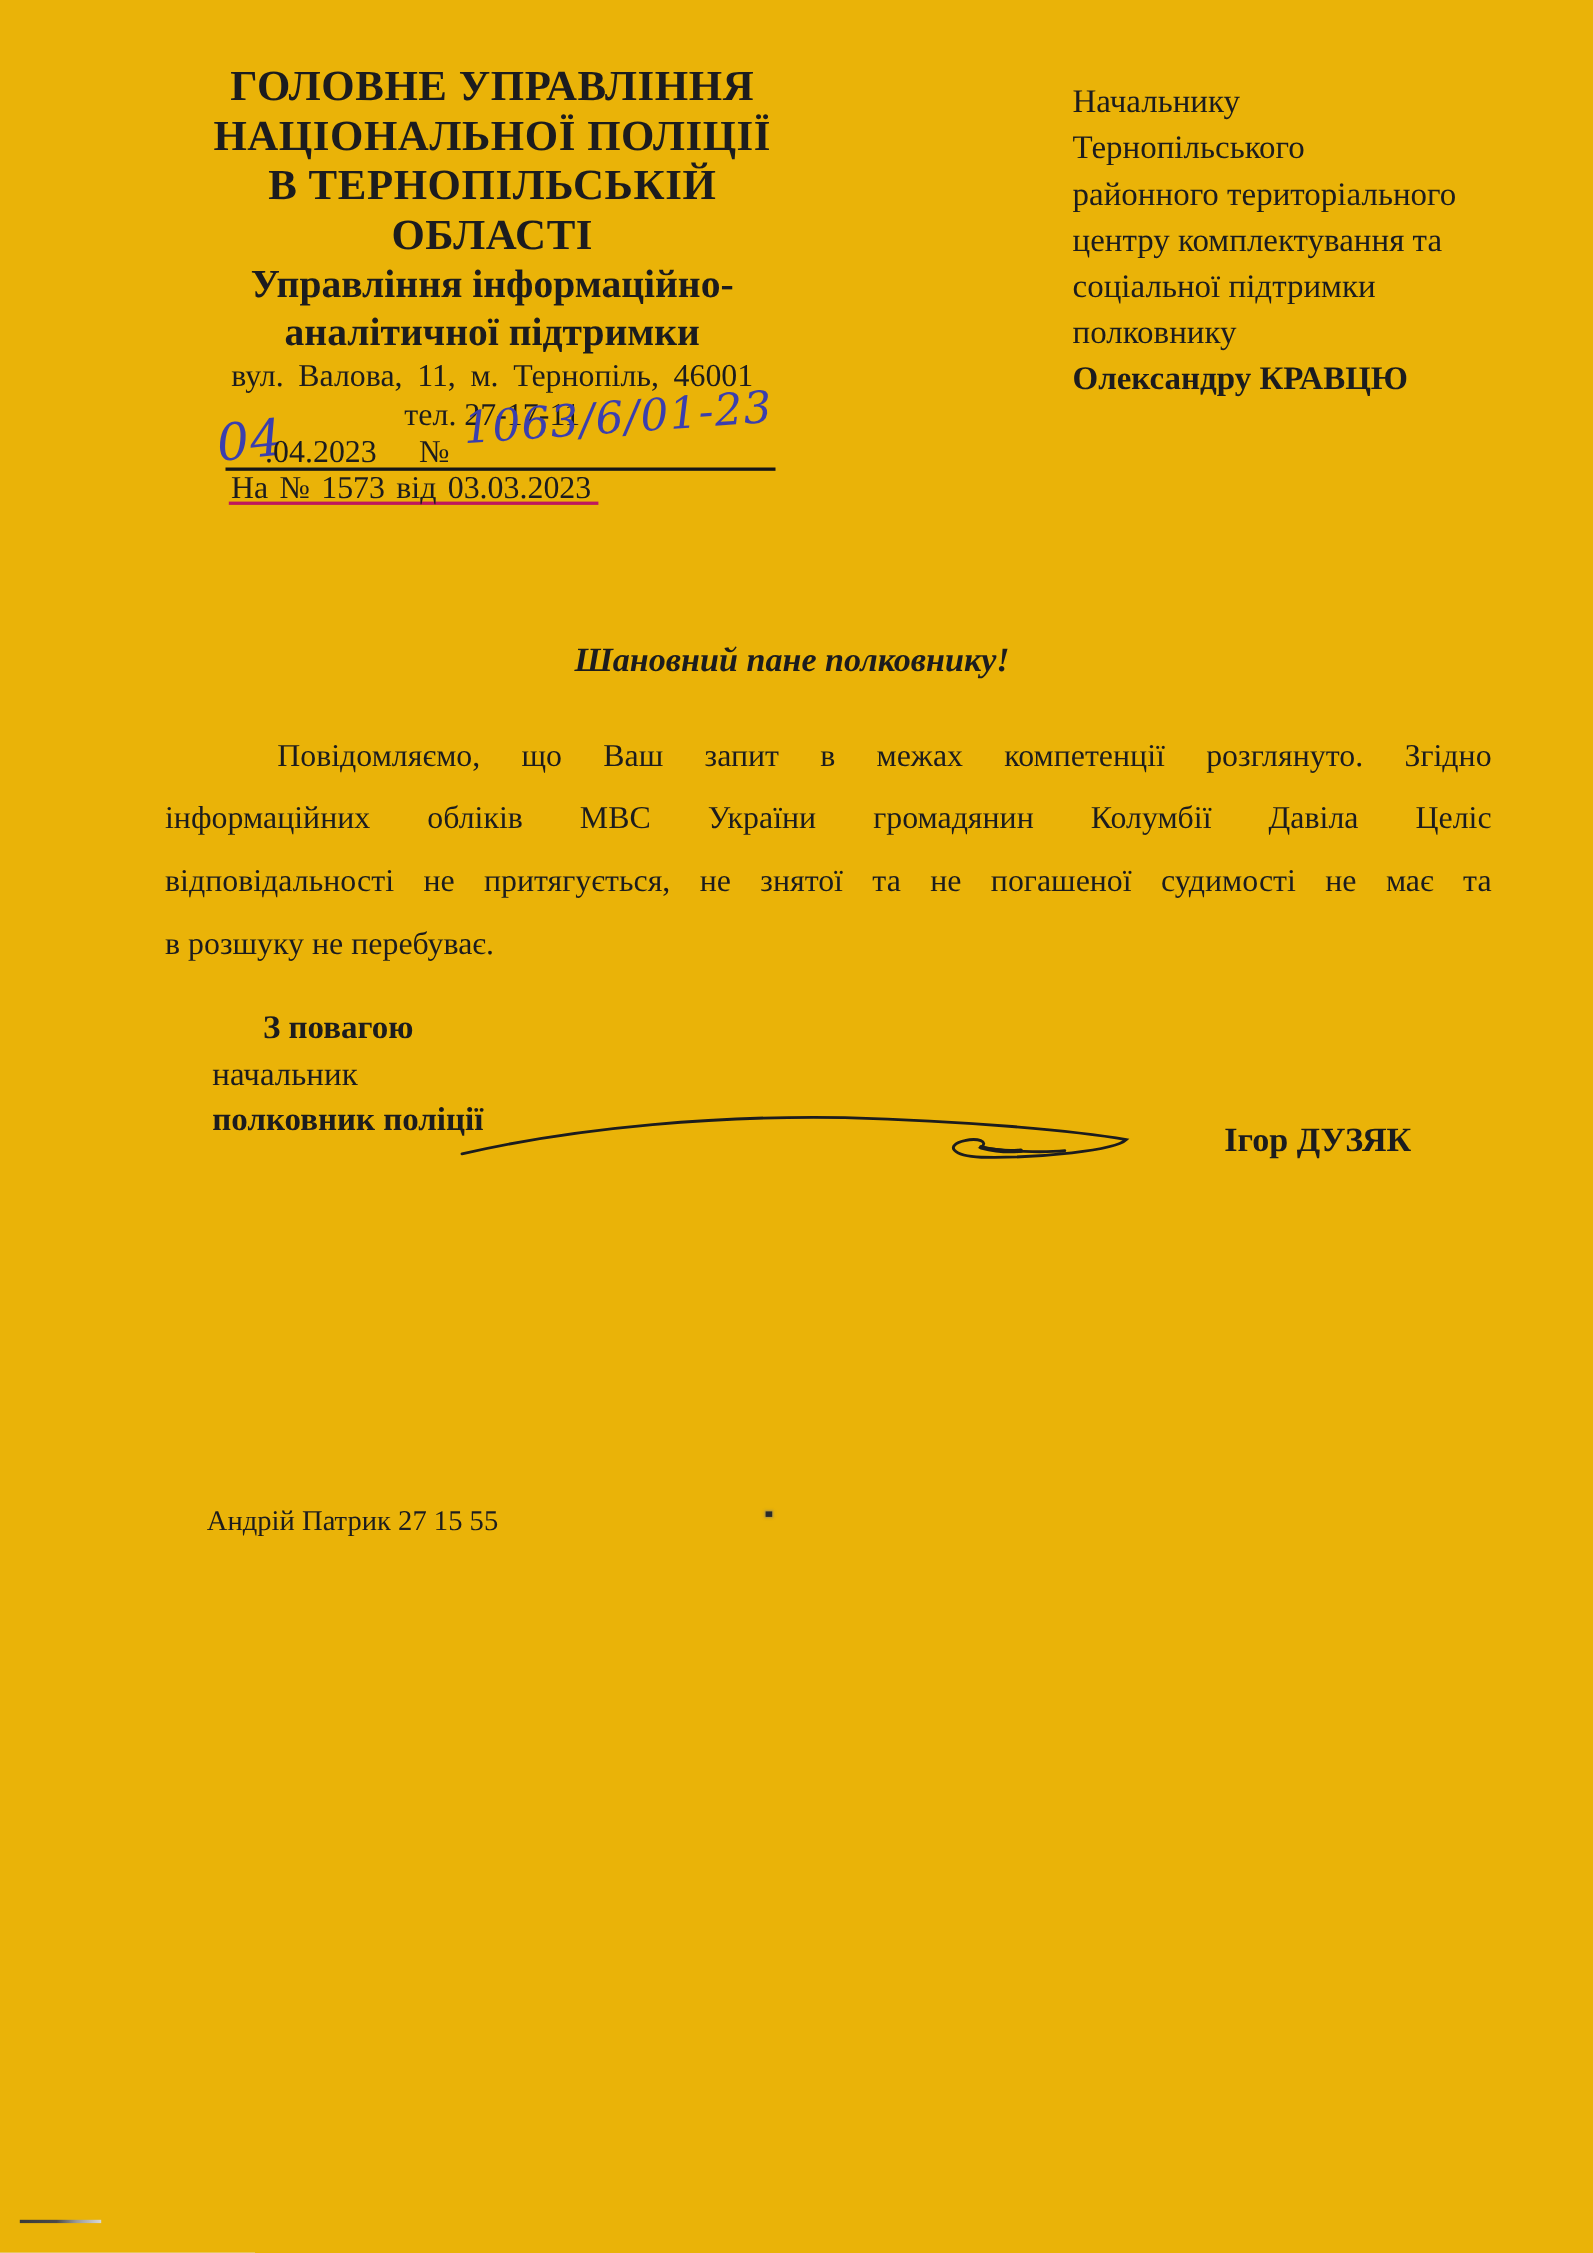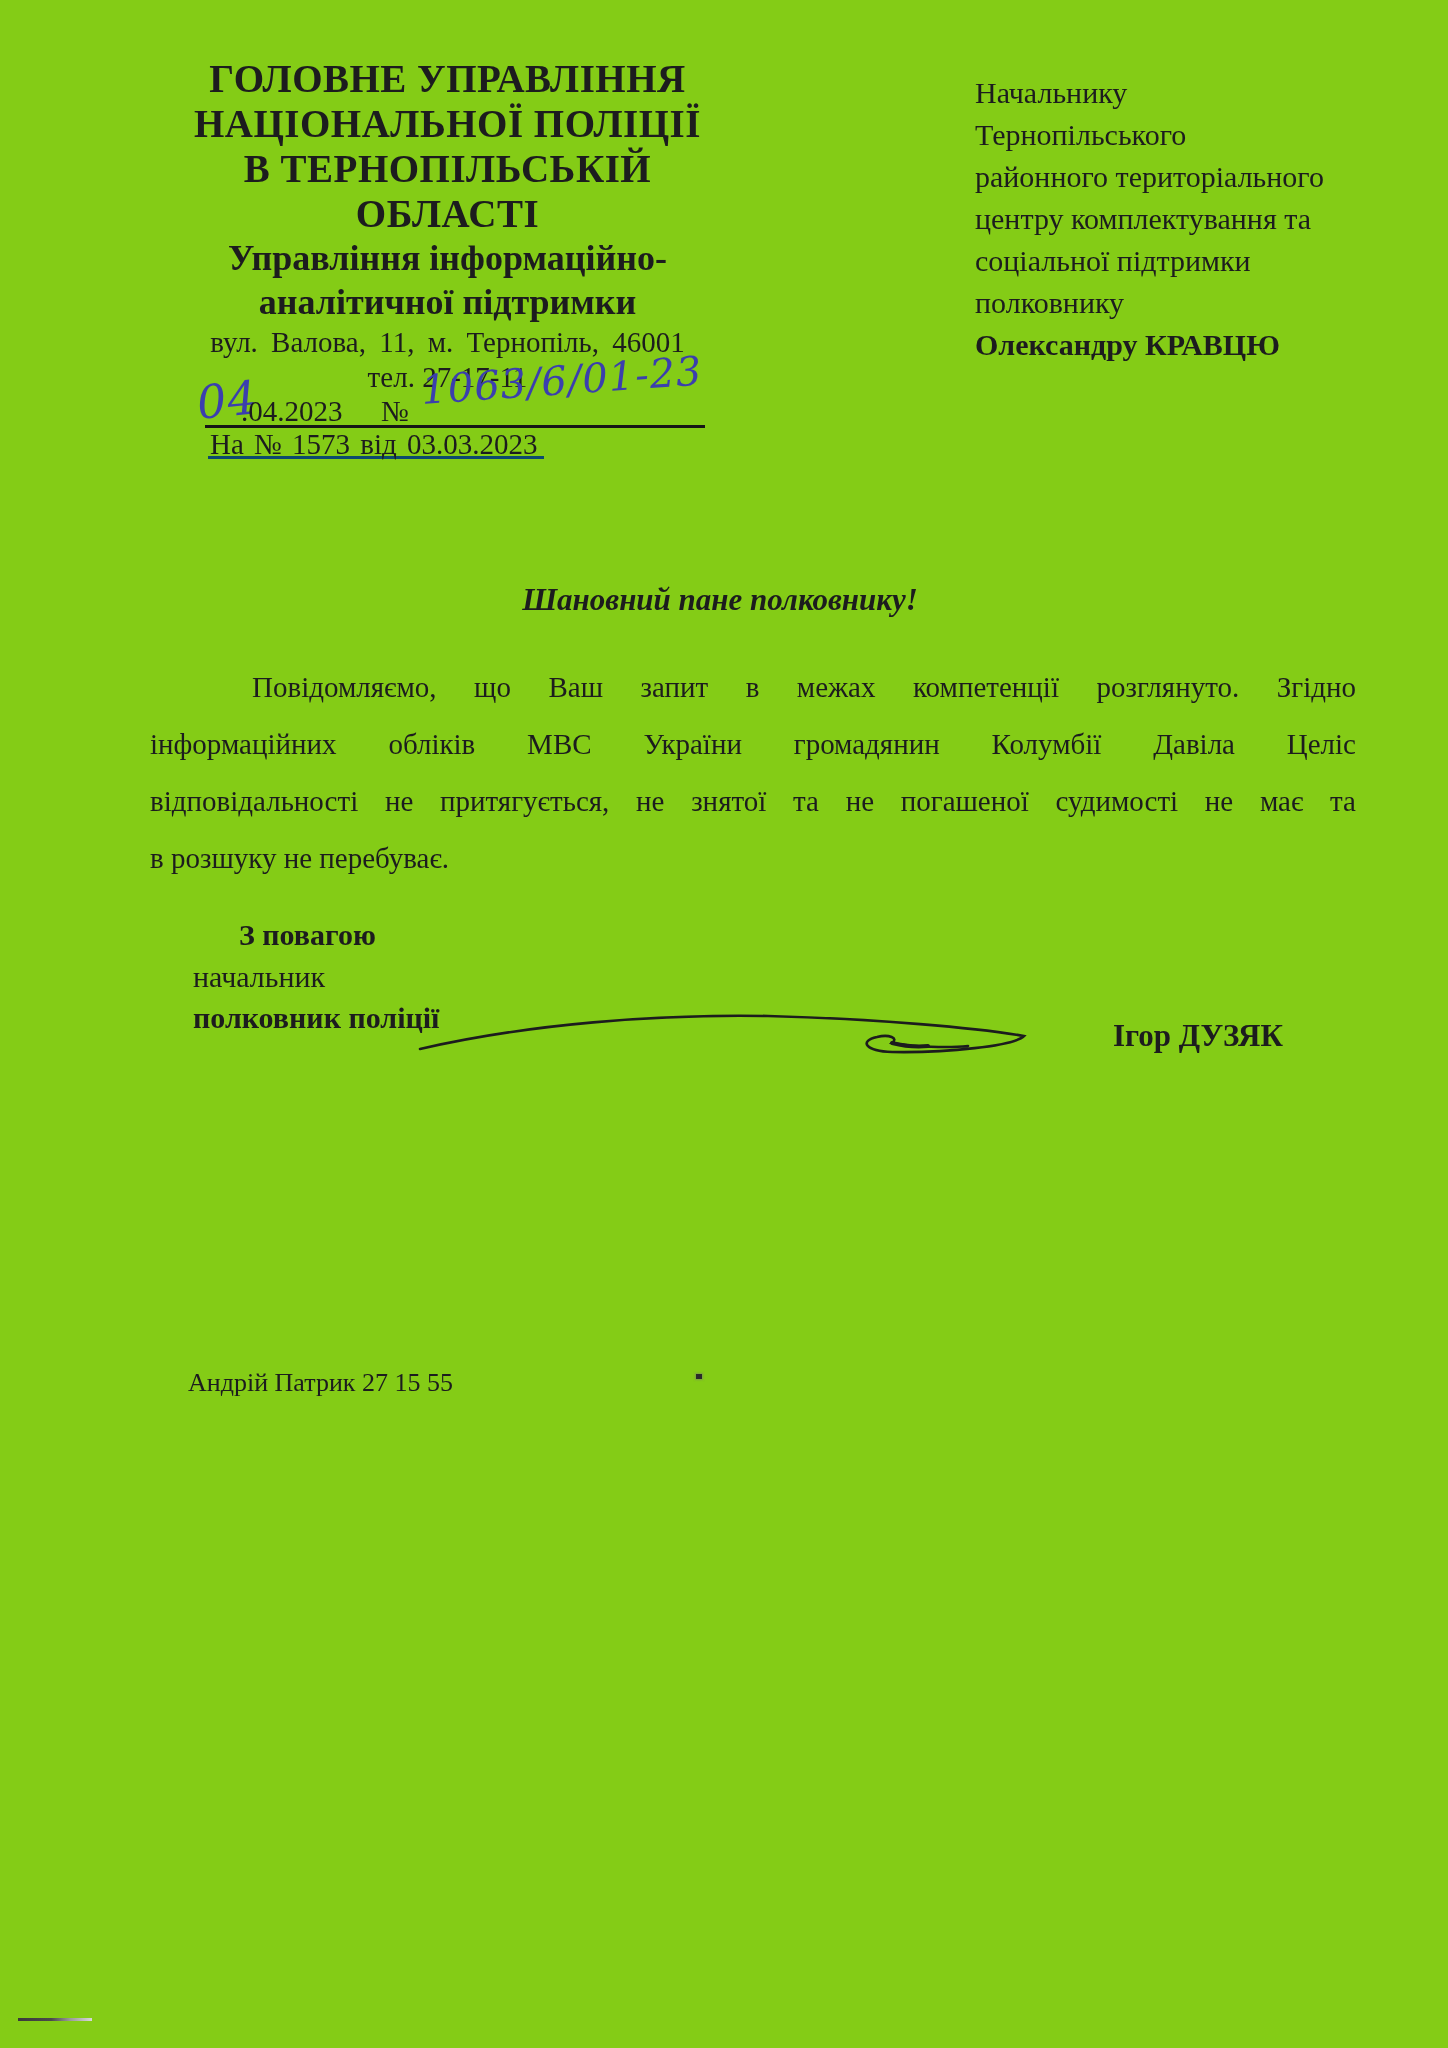--- a/index.html
+++ b/index.html
@@ -1,21 +1,21 @@
 <!DOCTYPE html>
 <html><head>
 <meta charset="utf-8">
 <style>
   html, body { margin: 0; padding: 0; background: #e8e8e8; }
   .page {
     position: relative;
     width: 1448px;
     height: 2048px;
     margin: 0 auto;
-    background: #84cc16;
+    background: #eab308;
     font-family: "Liberation Serif", "DejaVu Serif", serif;
     color: #1c1c1e;
     overflow: hidden;
   }
   
   .letterhead {
     position: absolute;
     left: 140px; top: 56px;
     width: 615px;
     text-align: center;
@@ -77,21 +77,21 @@
     letter-spacing: 1px;
     transform: rotate(-4deg);
     transform-origin: left bottom;
     white-space: nowrap;
   }
   .ref-row2 {
     position: absolute;
     left: 208px; top: 428px;
     height: 28px;
     padding: 0 6px 0 2px;
-    border-bottom: 3px solid #0c4a6e;
+    border-bottom: 3px solid #be185d;
     font-size: 29px;
     word-spacing: 3px;
     white-space: nowrap;
   }
   
   .recipient {
     position: absolute;
     left: 975px; top: 72px;
     width: 420px;
     font-size: 30px;

